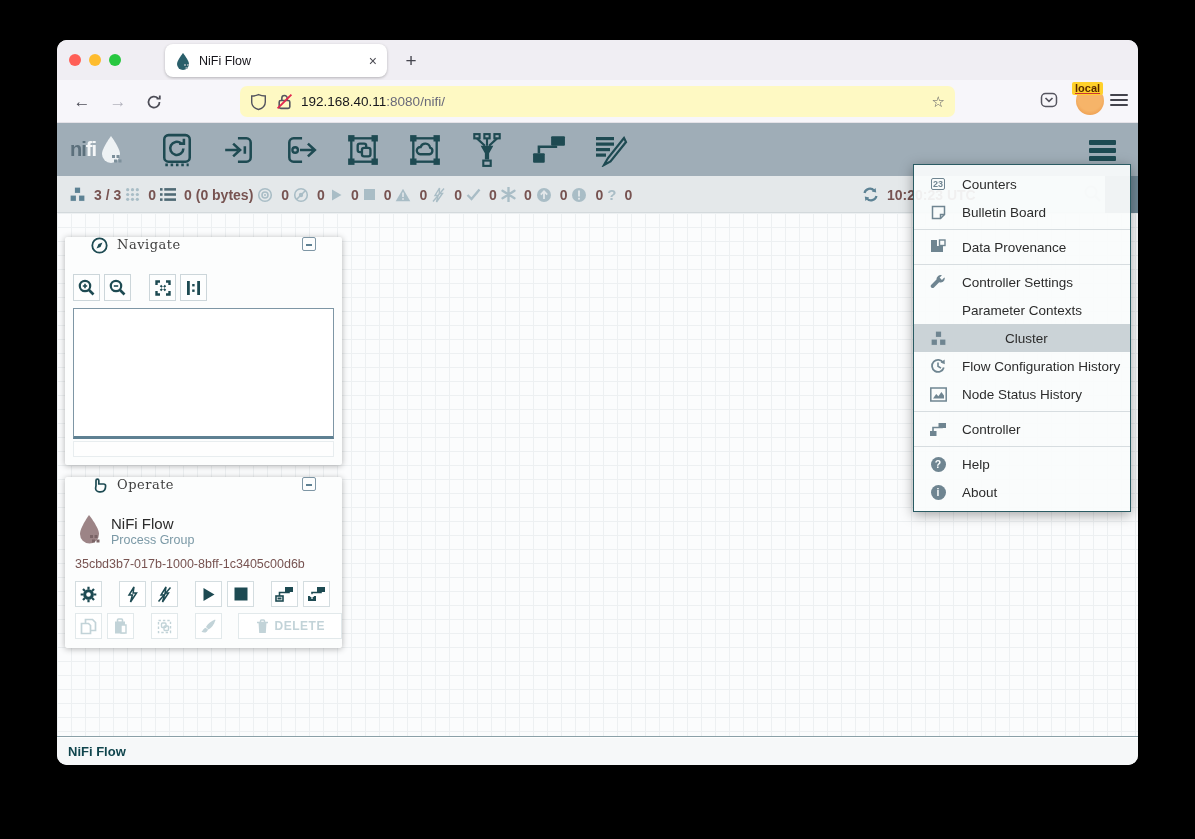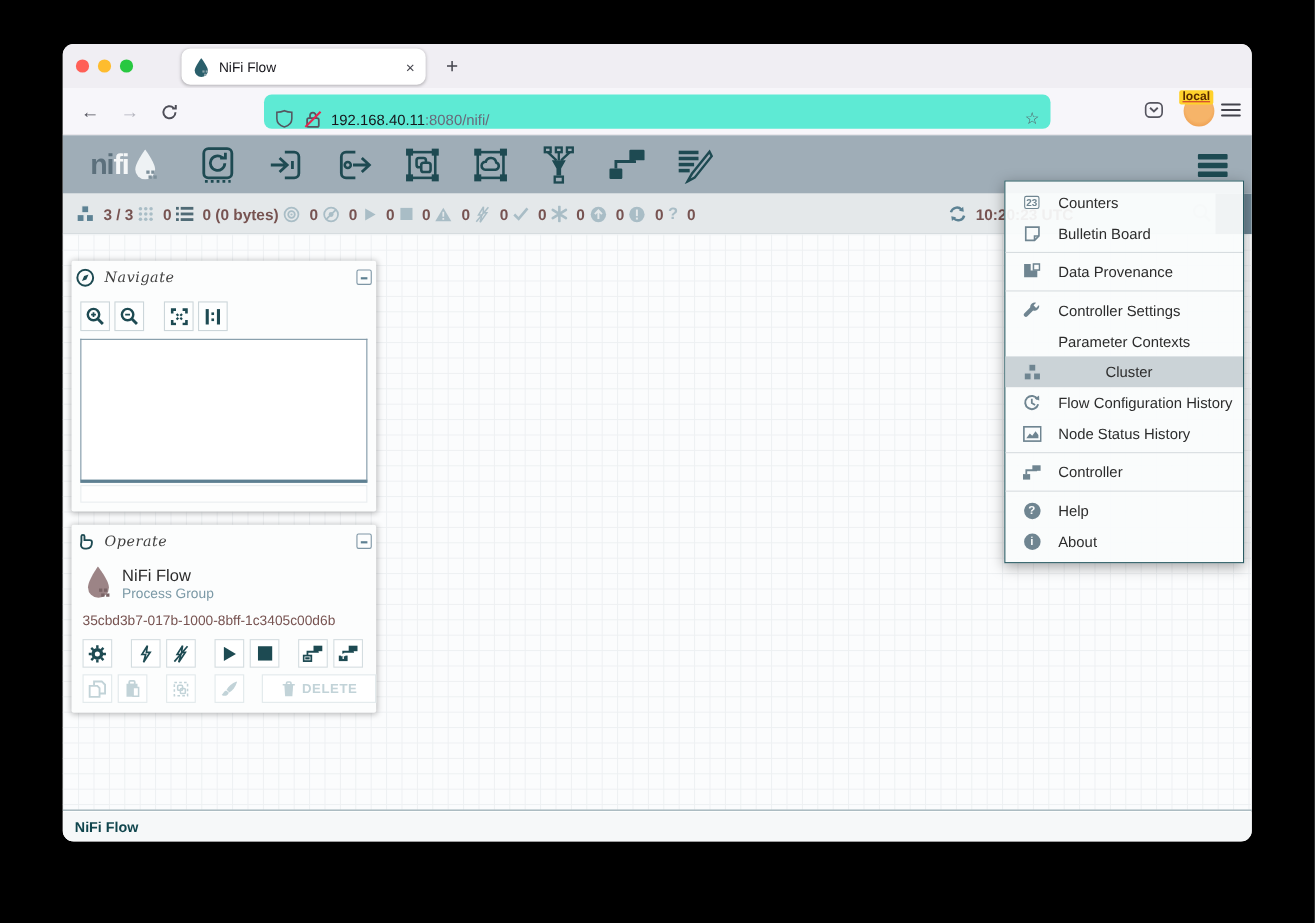--- a/index.html
+++ b/index.html
@@ -15,32 +15,32 @@
   .t-green { left:52px; background:#28c840; }
   .tab { position:absolute; left:108px; top:4px; width:222px; height:33px; background:#fff; border-radius:8px; box-shadow:0 1px 3px rgba(0,0,0,.25); display:flex; align-items:center; padding:0 10px; }
   .tab-title { flex:1; font-size:12.5px; color:#15141a; margin-left:8px; white-space:nowrap; overflow:hidden; }
   .tab-close { font-size:14px; color:#4a4a52; cursor:default; }
   .newtab { position:absolute; left:341px; top:8px; width:26px; height:26px; font-size:19px; color:#45454e; text-align:center; line-height:25px; border-radius:5px; }
 
   .navbar { position:absolute; left:0; top:40px; width:100%; height:43px; background:#f7f6fa; border-bottom:1px solid #e4e2e8; }
   .nav-ic { position:absolute; top:9px; width:26px; height:26px; display:flex; align-items:center; justify-content:center; font-size:17px; border-radius:5px; }
   .back { left:12px; color:#4e4e58; }
   .fwd { left:48px; color:#b3b3bd; }
-  .urlbar { position:absolute; left:183px; top:46px; width:715px; height:31px; background:#5eead4; border-radius:7px; display:flex; align-items:flex-end; padding:0 10px; }
+  .urlbar { position:absolute; left:183px; top:46px; width:715px; height:31px; background:#fef9c3; border-radius:7px; display:flex; align-items:center; padding:0 10px; }
   .url-host { font-size:13.5px; color:#17171d; margin-left:8px; }
   .url-rest { font-size:13.5px; color:#69697a; }
   .url-star { margin-left:auto; font-size:15px; color:#55555f; }
   .avatar { position:absolute; left:1019px; top:47px; width:28px; height:28px; border-radius:50%; background:radial-gradient(circle at 50% 42%, #f6b469 0 55%, #e88f3e 100%); }
   .avatar-badge { position:absolute; left:1015px; top:42px; background:#ffd12b; color:#5a2a00; font-size:11px; font-weight:bold; padding:0 3px 1px; border-radius:2px; text-decoration:underline; text-decoration-color:#c33; }
   .ff-menu { position:absolute; left:1053px; top:51px; width:18px; }
   .ff-menu span { display:block; height:2px; background:#43434c; margin:3px 0; border-radius:1px; }
 
   
   .nifi-toolbar { position:absolute; left:0; top:83px; width:100%; height:53px; background:#9fadb7; display:flex; align-items:center; }
-  .logo { display:flex; align-items:center; margin-left:25px; font-weight:bold; font-size:26px; letter-spacing:-1px; }
+  .logo { display:flex; align-items:center; margin-left:13px; font-weight:bold; font-size:20px; letter-spacing:-1px; }
   .logo .ni { color:#5c707c; }
   .logo .fi { color:#f5f7f8; }
   .tool-icons { display:flex; align-items:center; gap:28px; margin-left:36px; color:#1e4a52; }
   .tool-ic { width:34px; height:36px; display:flex; align-items:center; justify-content:center; }
   .global-menu-btn { position:absolute; right:22px; top:14px; width:27px; }
   .global-menu-btn span { display:block; height:5px; background:#1d4a52; margin:3px 0; border-radius:1px; }
 
   
   .statusbar { position:absolute; left:0; top:136px; width:100%; height:37px; background:#e4e8ea; border-bottom:1px solid #d3d9dc; }
   .sb-left { position:absolute; left:12px; top:0; height:37px; display:flex; align-items:center; gap:4px; }
@@ -57,21 +57,21 @@
   
   .canvas { position:absolute; left:0; top:173px; width:100%; height:524px; background:#fbfcfd;
     background-image:linear-gradient(#edf0f2 1px, transparent 1px), linear-gradient(90deg,#edf0f2 1px, transparent 1px);
     background-size:14px 14px; border-bottom:1px solid #8aa0a8; }
 
   .breadcrumbbar { position:absolute; left:0; top:698px; width:100%; height:27px; background:#f6f8f9; display:flex; align-items:center; }
   .breadcrumb { margin-left:11px; font-size:13px; font-weight:bold; color:#10454d; }
 
   
   .panel { position:absolute; background:#fcfdfd; box-shadow:0 1px 6px rgba(0,0,0,.3); border-radius:2px; }
-  .panel-hd { height:30px; display:flex; align-items:center; padding:0 4px; color:#1d4a52;font-style:italic; }
+  .panel-hd { height:30px; display:flex; padding:0 26px; color:#1d4a52; }
   .panel-title { font-family:"DejaVu Serif", serif; font-size:13px; color:#3f3f3f; margin-left:9px; letter-spacing:.5px; }
   .collapse { margin-left:auto; width:14px; height:14px; border:1px solid #7e96a5; border-radius:2px; position:relative; }
   .collapse::after { content:""; position:absolute; left:3px; top:6px; width:6px; height:1.6px; background:#5e8092; }
 
   .navigate { left:8px; top:197px; width:277px; height:228px; }
   .nav-btns { display:flex; align-items:center; margin:7px 0 7px 8px; gap:4px; }
   .nav-btn { width:27px; height:27px; background:#fdfefe; border:1px solid #ccd6da; display:flex; align-items:center; justify-content:center; color:#1d4a52; }
   .gap14 { width:10px; }
   .minimap { margin:0 8px; height:131px; background:#fff; border:1px solid #7e96a5; border-bottom:3px solid #5e8092; }
   .mini-footer { margin:2px 8px 0; height:16px; background:#fefefe; border:1px solid #e8edef; }

